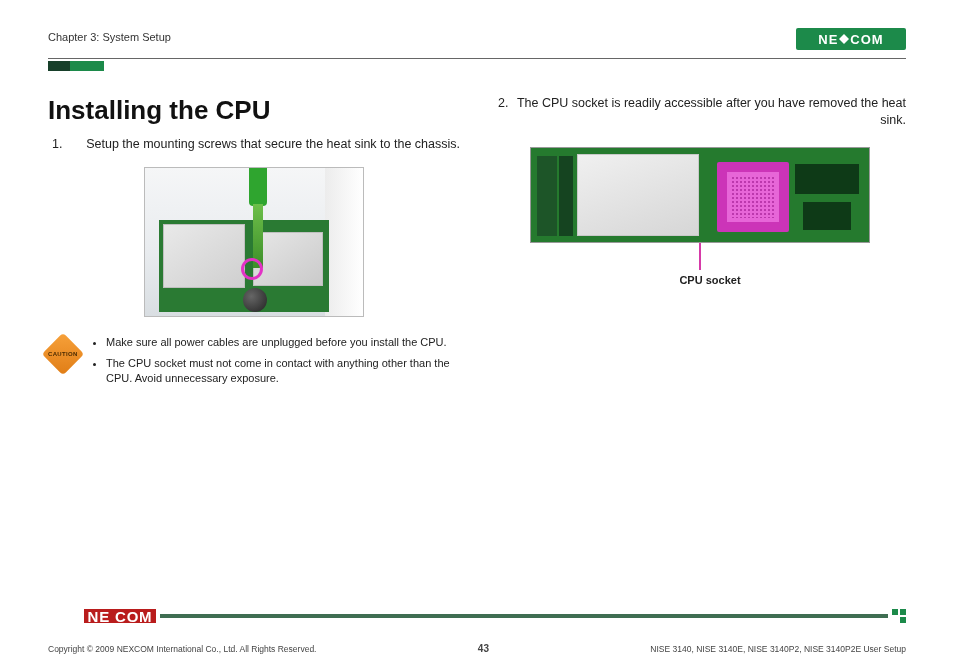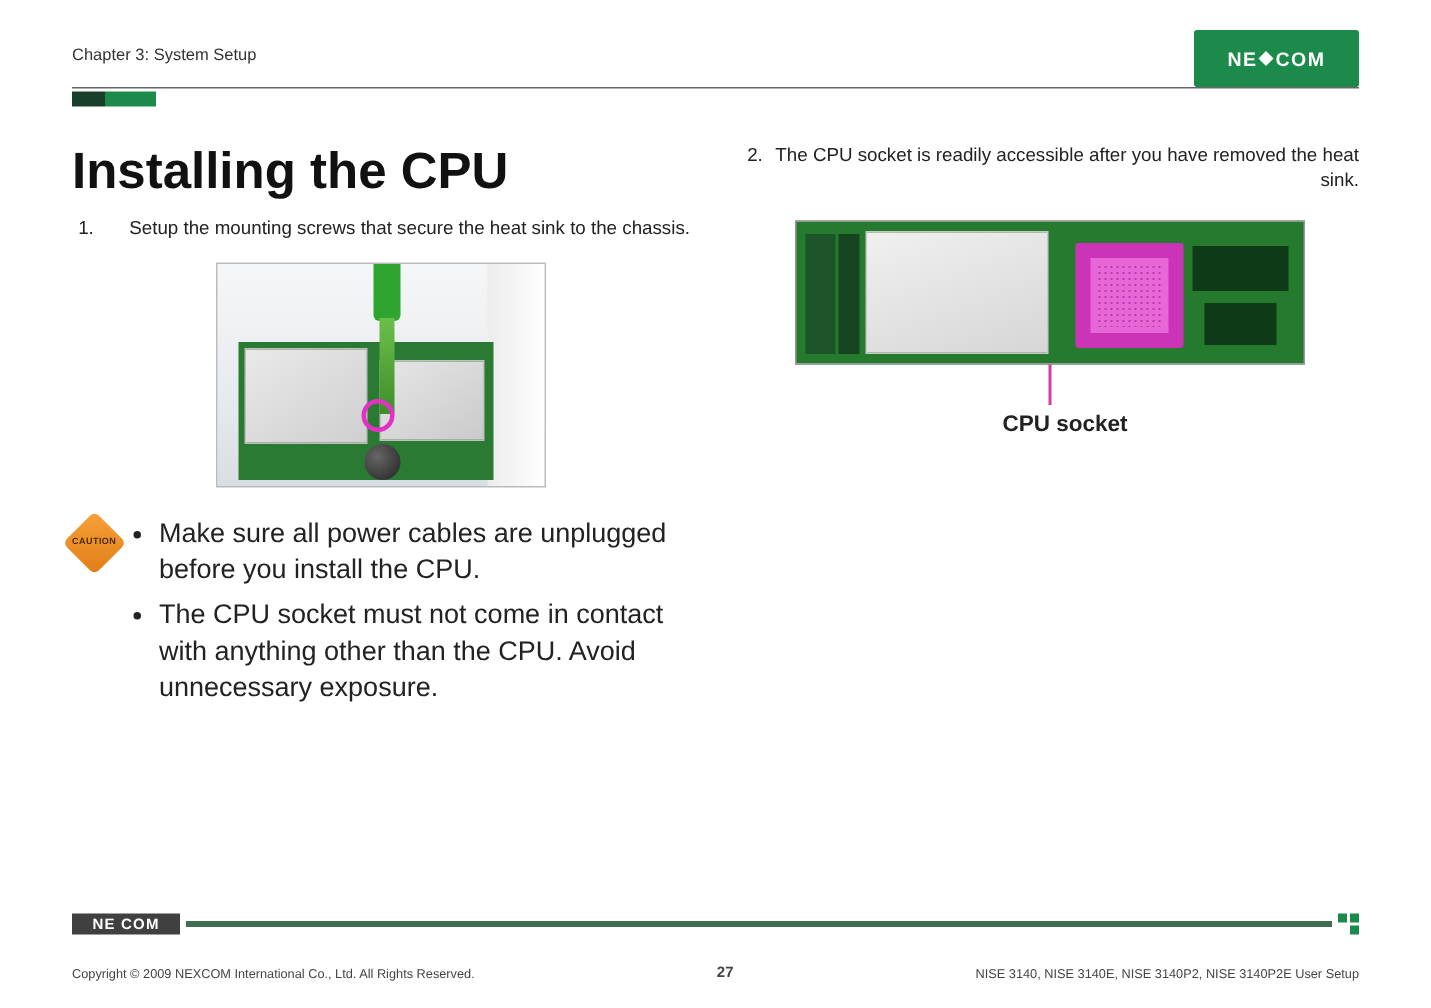--- a/index.html
+++ b/index.html
@@ -2,77 +2,77 @@
 <html><head>
 <meta charset="utf-8">
 <style>
   * { box-sizing: border-box; margin: 0; padding: 0; }
   html, body { width: 954px; height: 672px; font-family: Arial, Helvetica, sans-serif; color: #222; background: #fff; }
   .page { width: 954px; height: 672px; padding: 22px 48px 18px 48px; position: relative; display: flex; flex-direction: column; }
 
   
   .hdr { display: flex; align-items: center; justify-content: space-between; height: 34px; }
   .chapter { font-size: 11px; color: #333; padding-bottom: 4px; }
-  .logo-top { width: 110px; height: 38px; background: #1c8a4a; display: flex; align-items: center; justify-content: center; border-radius: 2px; position: relative; }
+  .logo-top { width: 110px; height: 22px; background: #1c8a4a; display: flex; align-items: center; justify-content: center; border-radius: 2px; position: relative; }
   .logo-top-inner { color: #fff; font-weight: bold; font-size: 13px; letter-spacing: 1px; display: flex; align-items: center; }
   .logo-cut { display:inline-block; width:0; height:0; border-top:5px solid transparent; border-bottom:5px solid transparent; border-left:5px solid #fff; margin:0 1px 0 0; }
   .logo-cut2 { display:inline-block; width:0; height:0; border-top:5px solid transparent; border-bottom:5px solid transparent; border-right:5px solid #fff; margin:0 0 0 1px; }
   .hdr-rule { border: none; border-top: 1px solid #666; margin-top: 2px; }
   .accent-bar { width: 56px; height: 10px; margin-top: 2px; display:flex; }
   .accent-bar .dk { width: 22px; background:#173f2a; }
   .accent-bar .lt { flex:1; background:#1c8a4a; }
 
   
   .body { flex: 1; display: flex; gap: 34px; margin-top: 24px; }
   .col { flex: 1; min-width: 0; }
-  h1.title { font-size: 34px; font-weight: bold; color: #111; margin-bottom: 10px; }
+  h1.title { font-size: 26px; font-weight: bold; color: #111; margin-bottom: 10px; }
   ol.steps { list-style: decimal; padding-left: 18px; font-size: 12.5px; line-height: 1.35; color: #222; }
   ol.steps li { margin-bottom: 8px; text-align: right; }
 
   
   .fig1-wrap { display:flex; justify-content:center; margin: 14px 0 18px 0; }
   .fig1 { width: 220px; height: 150px; position: relative; background: linear-gradient(180deg,#f5f6f7 0%,#e9ecef 55%,#d9dee2 100%); border:1px solid #bbb; overflow:hidden; }
   .fig1 .chassis-edge { position:absolute; top:0; right:0; width:38px; height:100%; background: linear-gradient(90deg,#ececec,#fff); }
   .fig1 .board { position:absolute; left:14px; top:52px; width:170px; height:92px; background:#2a7a33; }
   .fig1 .hs1 { position:absolute; left:18px; top:56px; width:82px; height:64px; background:linear-gradient(145deg,#e9e9e9,#cfcfcf); border:1px solid #bfbfbf; }
   .fig1 .hs2 { position:absolute; left:108px; top:64px; width:70px; height:54px; background:linear-gradient(145deg,#e6e6e6,#cacaca); border:1px solid #bfbfbf; }
   .fig1 .driver-handle { position:absolute; left:104px; top:-6px; width:18px; height:44px; background:#2fa52f; border-radius:4px; }
   .fig1 .driver-shaft { position:absolute; left:108px; top:36px; width:10px; height:64px; background: linear-gradient(180deg,#6dbf4a,#3d8f2a); }
   .fig1 .cap { position:absolute; left:98px; top:120px; width:24px; height:24px; border-radius:50%; background:radial-gradient(circle at 35% 35%, #666, #222); }
   .fig1 .screw-mark { position:absolute; left:96px; top:90px; width:22px; height:22px; border:3px solid #e232c5; border-radius:50%; }
 
   
   .caution-row { display:flex; gap:10px; align-items:flex-start; }
   .caution-icon { width:30px; height:30px; transform: rotate(45deg); background: linear-gradient(135deg,#f7a13a,#e07d16); border-radius:4px; display:flex; align-items:center; justify-content:center; flex-shrink:0; margin-top:4px; }
   .caution-icon span { transform: rotate(-45deg); font-size:6px; font-weight:bold; color:#4a2a00; letter-spacing:0.3px; }
-  ul.caution-list { list-style: disc; padding-left: 18px; font-size: 18px; line-height:1.35; }
+  ul.caution-list { list-style: disc; padding-left: 18px; font-size: 11px; line-height:1.35; }
   ul.caution-list li { margin-bottom: 6px; }
 
   
   .fig2-wrap { display:flex; flex-direction:column; align-items:center; margin-top:18px; }
   .fig2 { width: 340px; height: 96px; position:relative; background:#257a2e; overflow:hidden; border:1px solid #999; }
   .fig2 .plate { position:absolute; left:46px; top:6px; width:122px; height:82px; background:linear-gradient(160deg,#f0f0f0,#d6d6d6); border:1px solid #c9c9c9; }
   .fig2 .socket-frame { position:absolute; left:186px; top:14px; width:72px; height:70px; background:#cc34b8; border-radius:2px; }
   .fig2 .socket-inner { position:absolute; left:196px; top:24px; width:52px; height:50px; background:#e766d8; }
   .fig2 .dots { position:absolute; left:200px; top:28px; width:44px; height:42px;
      background-image: radial-gradient(#a01a90 1px, transparent 1px);
      background-size: 4px 4px; opacity:0.6; }
   .fig2 .conn { position:absolute; top:8px; width:20px; height:80px; background:#1d5528; }
   .fig2 .conn.c1 { left:6px; }
   .fig2 .conn.c2 { left:28px; background:#154420; width:14px; }
   .fig2 .comp { position:absolute; background:#0e3a17; }
   .fig2 .comp.a { right:10px; top:16px; width:64px; height:30px; }
   .fig2 .comp.b { right:18px; top:54px; width:48px; height:28px; }
   .fig2-pointer { width:2px; height:28px; background:#d63aa8; margin-top:-1px; }
-  .fig2-label { font-size: 15px; font-weight: bold; margin-top: 4px; margin-left: 20px; }
+  .fig2-label { font-size: 11px; font-weight: bold; margin-top: 4px; margin-left: 20px; }
 
   
   .ftr { margin-top: auto; }
   .ftr-bar { height: 14px; display:flex; align-items:center; }
-  .ftr-logo { width: 72px; height: 14px; background:#404040; color:#fff; font-size:10px; font-weight:bold; letter-spacing:0.8px; display:flex; align-items:center; justify-content:center; }
+  .ftr-logo { width: 72px; height: 14px; background:#b91c1c; color:#fff; font-size:15px; font-weight:bold; letter-spacing:0.8px; display:flex; align-items:center; justify-content:center;margin-left:36px; }
   .ftr-line { flex:1; height:4px; background:#3f6e52; margin-left:4px; }
   .ftr-end { width:18px; height:14px; position:relative; }
   .ftr-end .sq { position:absolute; width:6px; height:6px; background:#1c8a4a; }
   .ftr-end .s1 { right:8px; top:0; }
   .ftr-end .s2 { right:0; top:0; }
   .ftr-end .s3 { right:0; top:8px; }
   .ftr-meta { display:flex; justify-content:space-between; align-items:center; font-size:8.5px; color:#444; margin-top:20px; }
   .ftr-meta .pgno { font-weight:bold; font-size:10px; }
 </style>
 </head>
@@ -157,18 +157,18 @@
       <div class="ftr-logo">NE COM</div>
       <div class="ftr-line"></div>
       <div class="ftr-end">
         <div class="sq s1"></div>
         <div class="sq s2"></div>
         <div class="sq s3"></div>
       </div>
     </div>
     <div class="ftr-meta">
       <span>Copyright © 2009 NEXCOM International Co., Ltd. All Rights Reserved.</span>
-      <span class="pgno">27</span>
+      <span class="pgno">43</span>
       <span>NISE 3140, NISE 3140E, NISE 3140P2, NISE 3140P2E User Setup</span>
     </div>
   </div>
 
 </div>
 
 </body></html>

